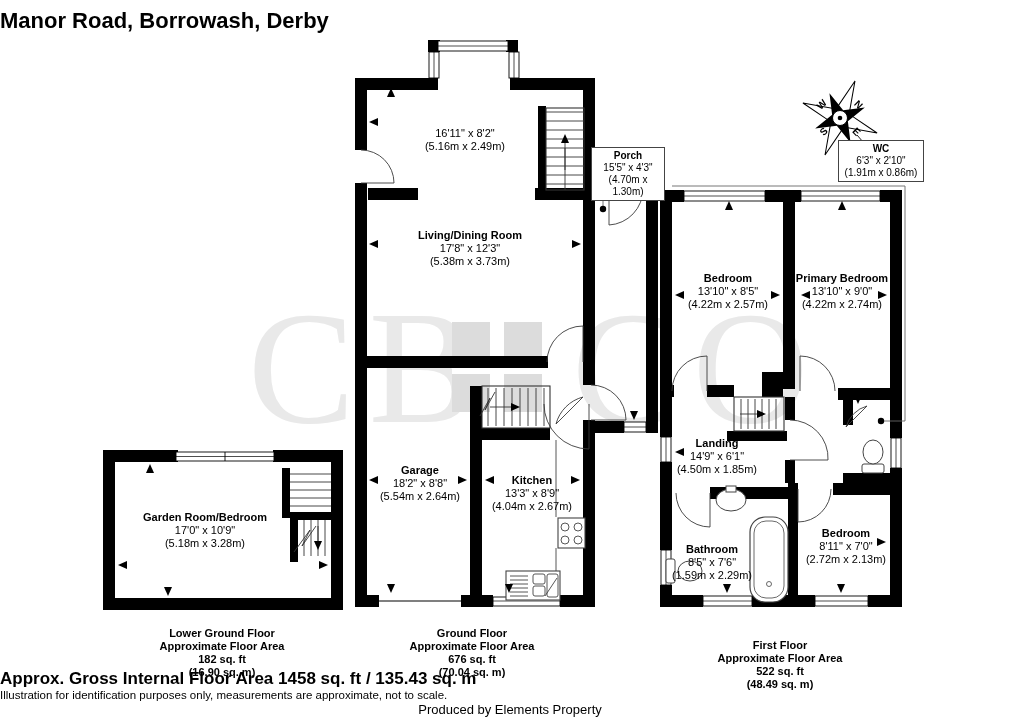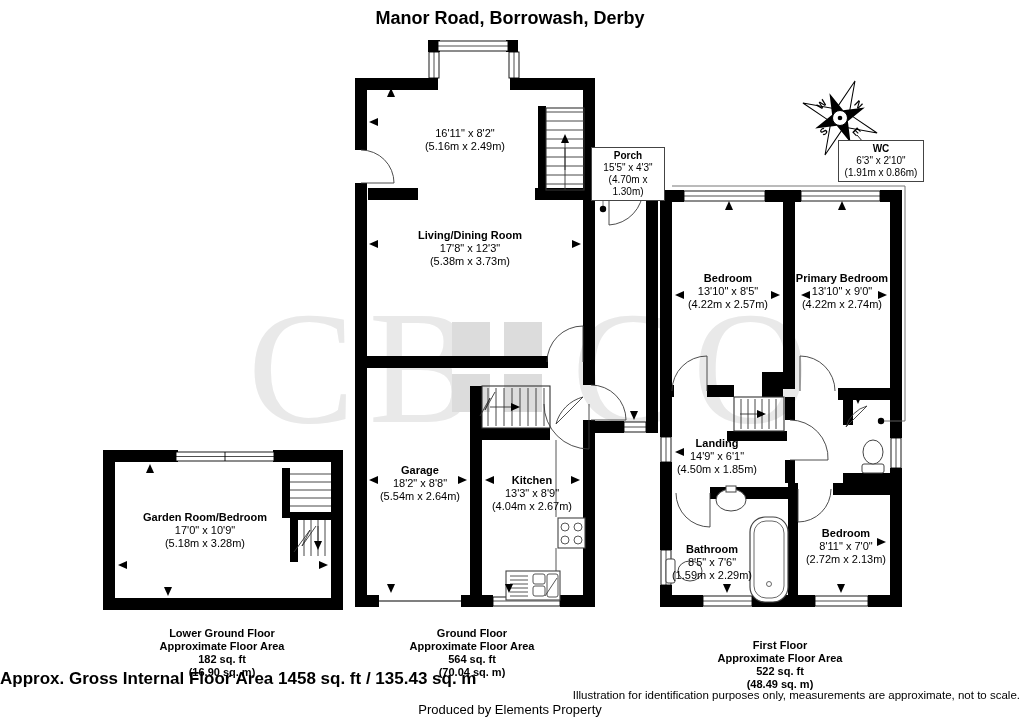--- a/index.html
+++ b/index.html
@@ -4,30 +4,30 @@
 <style>
   html,body{margin:0;padding:0;background:#fff;}
   #canvas{position:relative;width:1020px;height:720px;background:#fff;overflow:hidden;
           font-family:"Liberation Sans","DejaVu Sans",sans-serif;color:#000;}
   .wm-letters{position:absolute;font-family:"Liberation Serif","DejaVu Serif",serif;
               font-size:160px;line-height:160px;color:#e9e9e9;letter-spacing:14px;font-weight:normal;}
   .wm-plus{position:absolute;left:452px;top:322px;width:90px;height:90px;background:#dcdcdc;}
   .wm-plus .vbar{position:absolute;left:38px;top:0;width:14px;height:90px;background:#fff;}
   .wm-plus .hbar{position:absolute;left:0;top:38px;width:90px;height:14px;background:#fff;}
   svg{position:absolute;left:0;top:0;}
-  .page-title{position:absolute;top:8px;left:0;width:100%;text-align:center;
-              font-size:18px;font-weight:bold;}
+  .page-title{position:absolute;top:8px;left:0;width:100%;text-align:left;
+              font-size:22px;font-weight:bold;}
   .room-label{position:absolute;text-align:center;font-size:11px;line-height:13px;}
   .room-label .rn{font-weight:bold;}
   .leader-box{position:absolute;text-align:center;font-size:10px;line-height:12px;
               background:#fff;border:1px solid #444;padding:2px 2px;}
   .leader-box .rn{font-weight:bold;}
   .floor-foot{position:absolute;width:220px;text-align:center;font-size:11px;line-height:13px;font-weight:bold;}
   .gross{position:absolute;top:669px;left:0;width:100%;text-align:left;font-size:17px;font-weight:bold;}
-  .disclaimer{position:absolute;top:689px;left:0;width:100%;text-align:right;font-size:11.5px;}
+  .disclaimer{position:absolute;top:689px;left:0;width:100%;text-align:left;font-size:11.5px;}
   .produced{position:absolute;top:702px;left:0;width:100%;text-align:center;font-size:13px;}
 </style>
 </head>
 <body>
 
 <div id="canvas">
 
   <div class="wm-letters" style="left:248px;top:288px;">CB</div>
   <div class="wm-letters" style="left:572px;top:288px;">CO</div>
   <div class="wm-plus">
@@ -342,21 +342,21 @@
 
   <div class="floor-foot" style="left:112px;top:627px;">
     <div>Lower Ground Floor</div>
     <div>Approximate Floor Area</div>
     <div>182 sq. ft</div>
     <div>(16.90 sq. m)</div>
   </div>
   <div class="floor-foot" style="left:362px;top:627px;">
     <div>Ground Floor</div>
     <div>Approximate Floor Area</div>
-    <div>564 sq. ft</div>
+    <div>676 sq. ft</div>
     <div>(70.04 sq. m)</div>
   </div>
   <div class="floor-foot" style="left:670px;top:623px;margin-top:16px;">
     <div>First Floor</div>
     <div>Approximate Floor Area</div>
     <div>522 sq. ft</div>
     <div>(48.49 sq. m)</div>
   </div>
 
   <div class="gross">Approx. Gross Internal Floor Area 1458 sq. ft / 135.43 sq. m</div>

